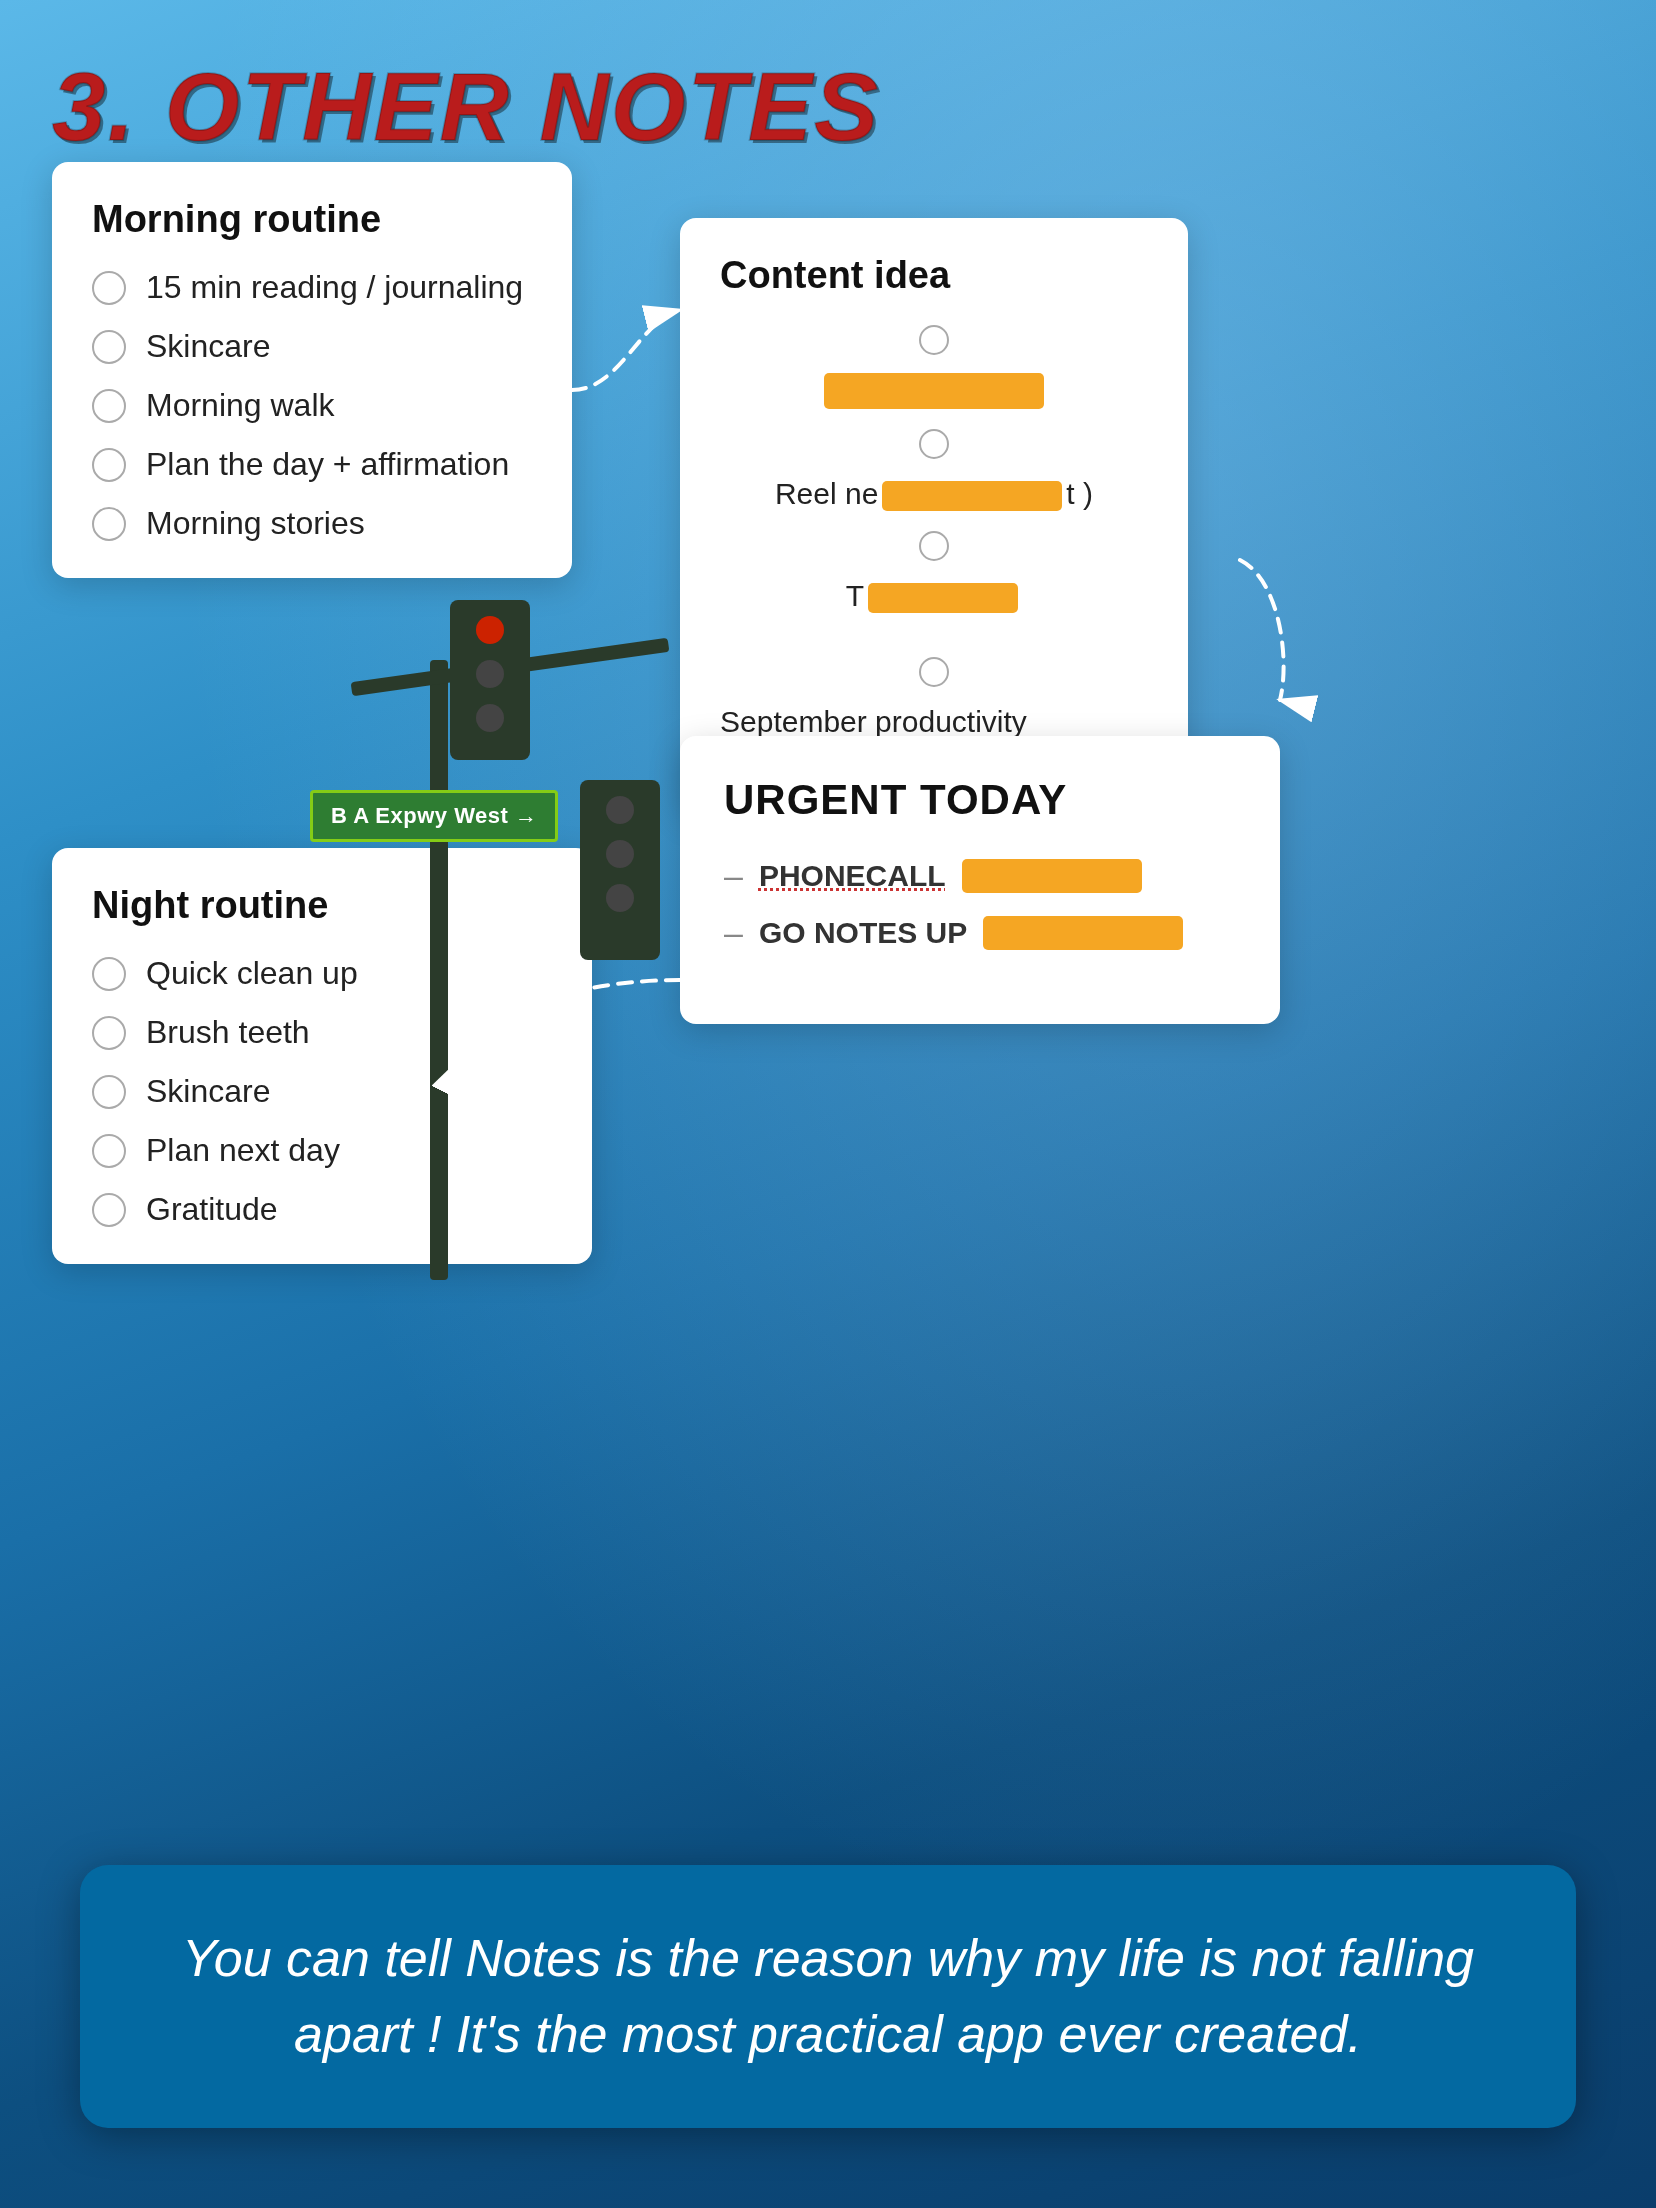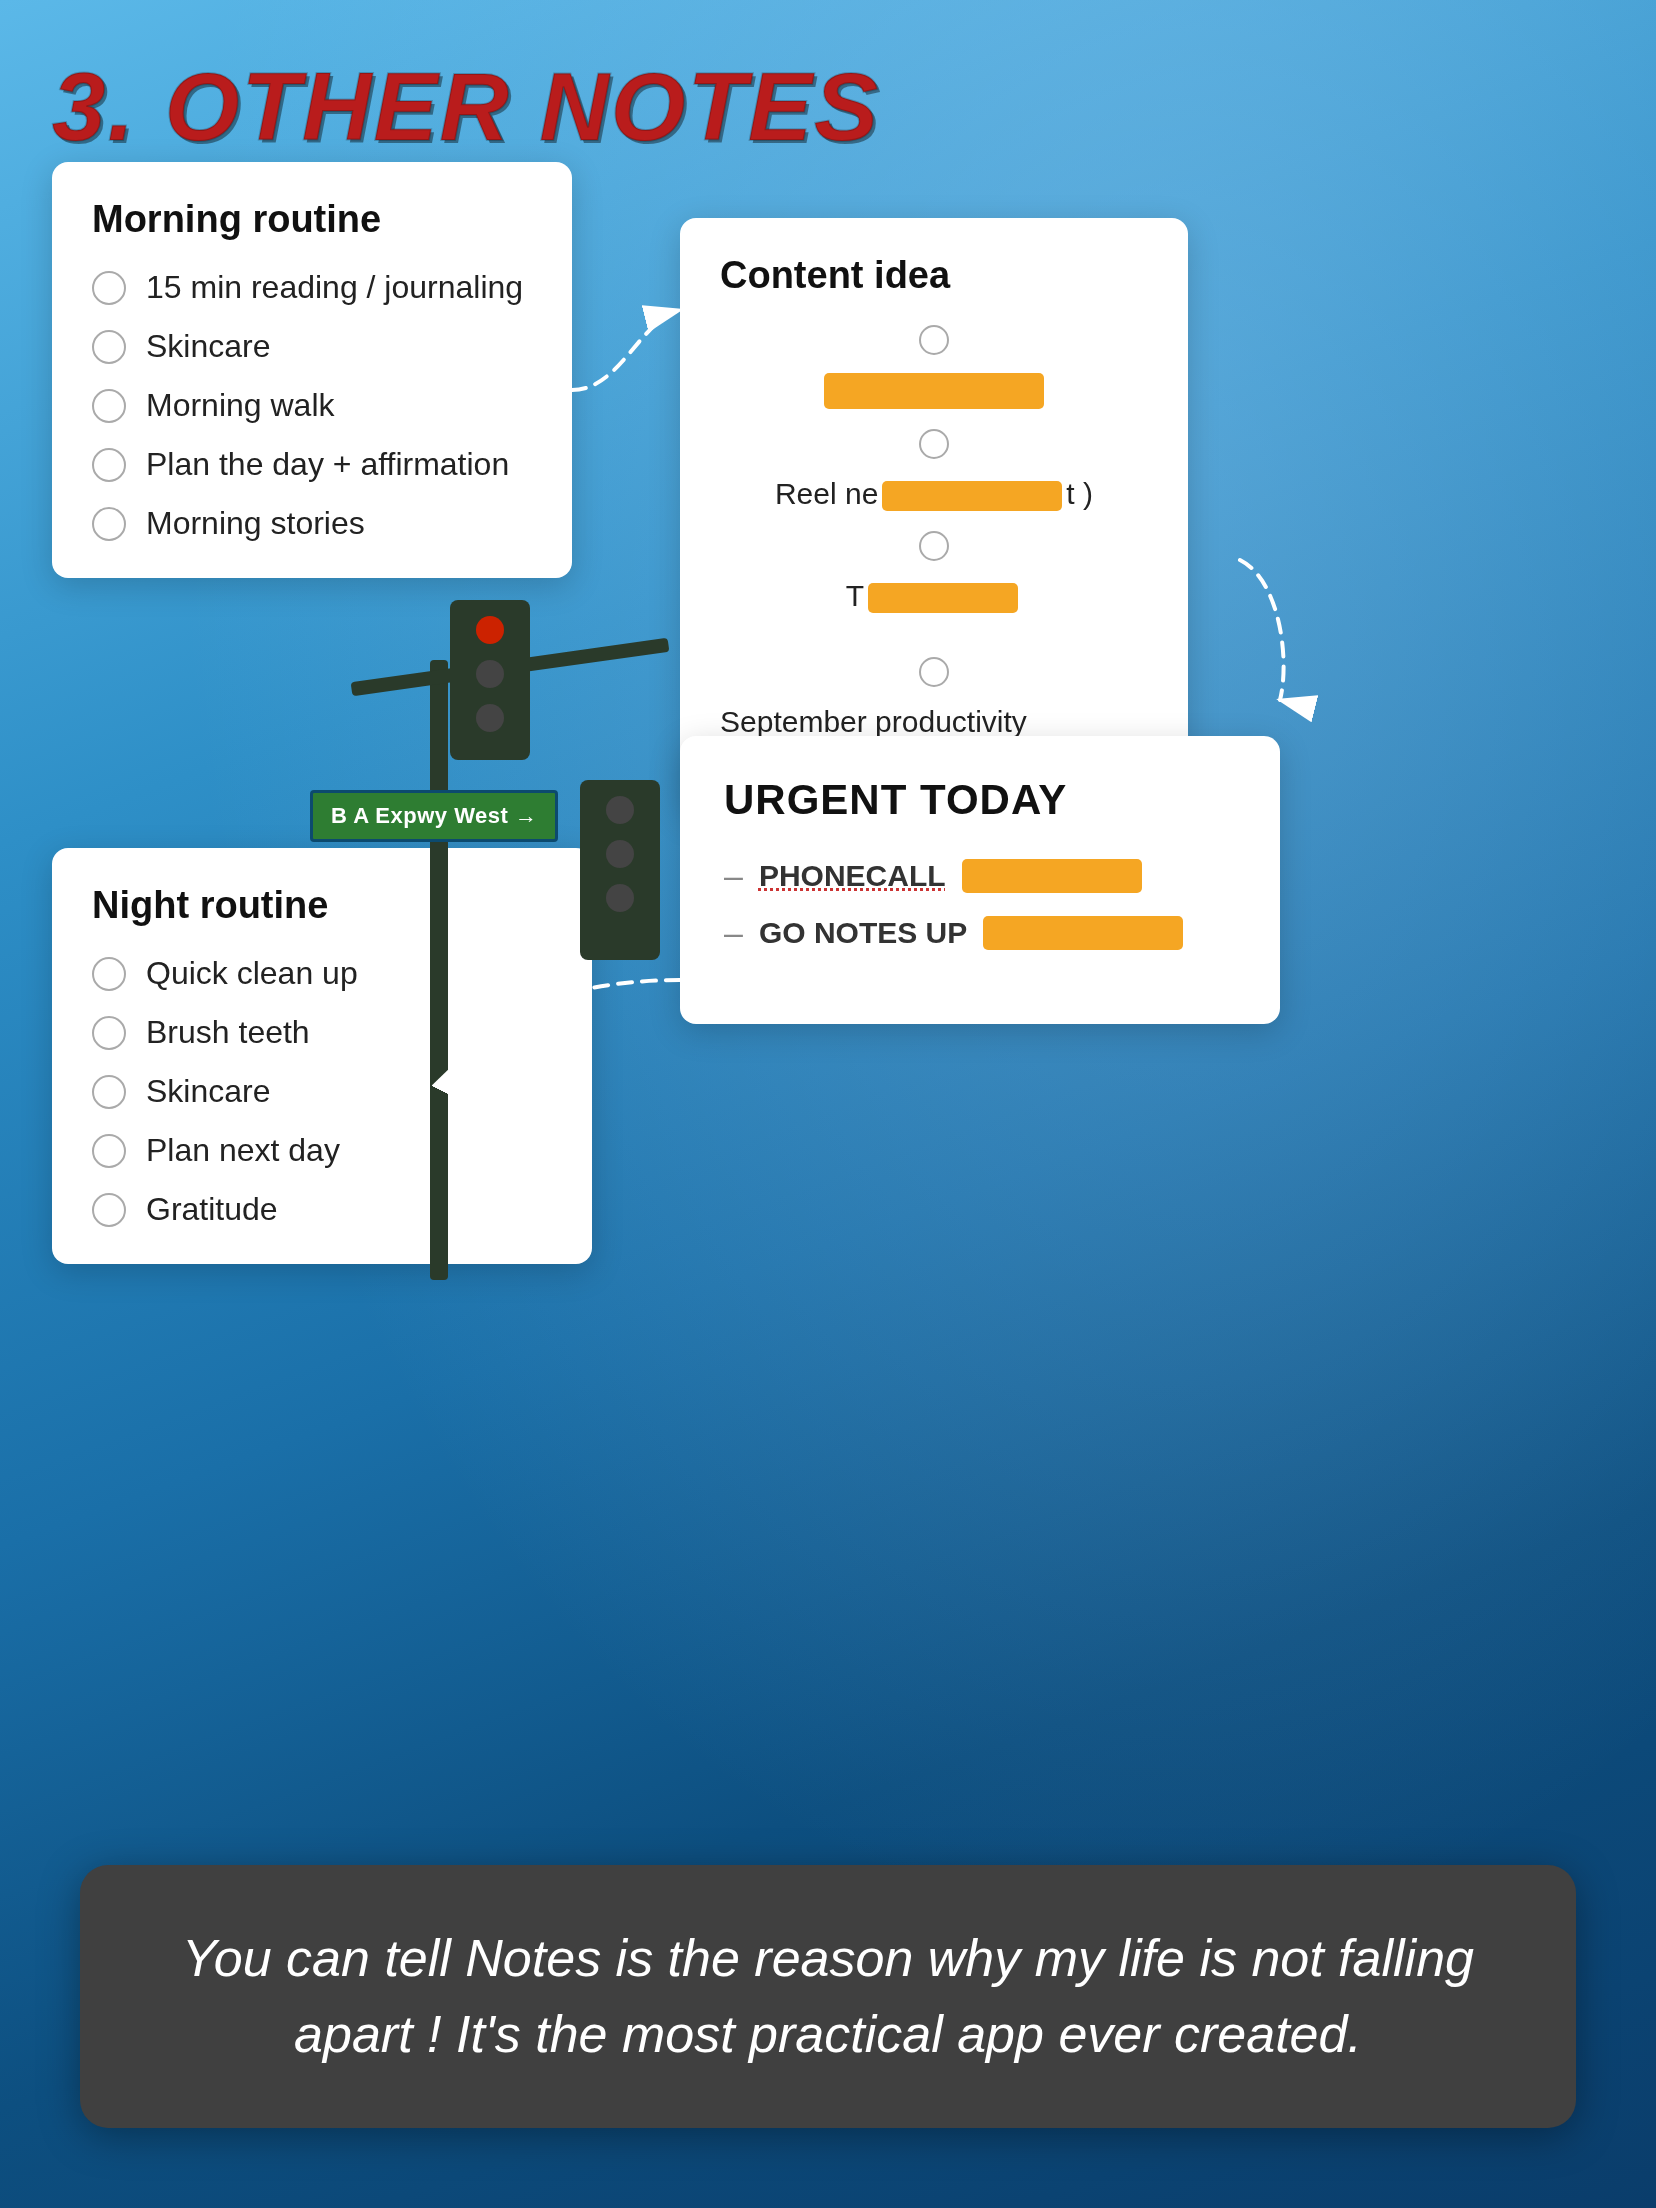--- a/index.html
+++ b/index.html
@@ -262,21 +262,21 @@
     .road-sign {
       position: absolute;
       top: 210px;
       left: 60px;
       background: #2e7d32;
       color: white;
       font-size: 22px;
       font-weight: 700;
       padding: 10px 18px;
       border-radius: 4px;
-      border: 3px solid #0c4a6e;
+      border: 3px solid #84cc16;
       white-space: nowrap;
       letter-spacing: 0.5px;
     }
 
     
     .traffic-box2 {
       position: absolute;
       top: 200px;
       left: 330px;
       width: 80px;
@@ -284,21 +284,21 @@
       background: #2a3a2a;
       border-radius: 8px;
     }
 
     
     .quote-box {
       position: absolute;
       bottom: 80px;
       left: 80px;
       right: 80px;
-      background: #404040;
+      background: #0369a1;
       border-radius: 28px;
       padding: 56px 72px;
       text-align: center;
       box-shadow: 0 8px 40px rgba(0,0,0,0.35);
     }
 
     .quote-text {
       font-size: 52px;
       color: #ffffff;
       font-style: italic;

